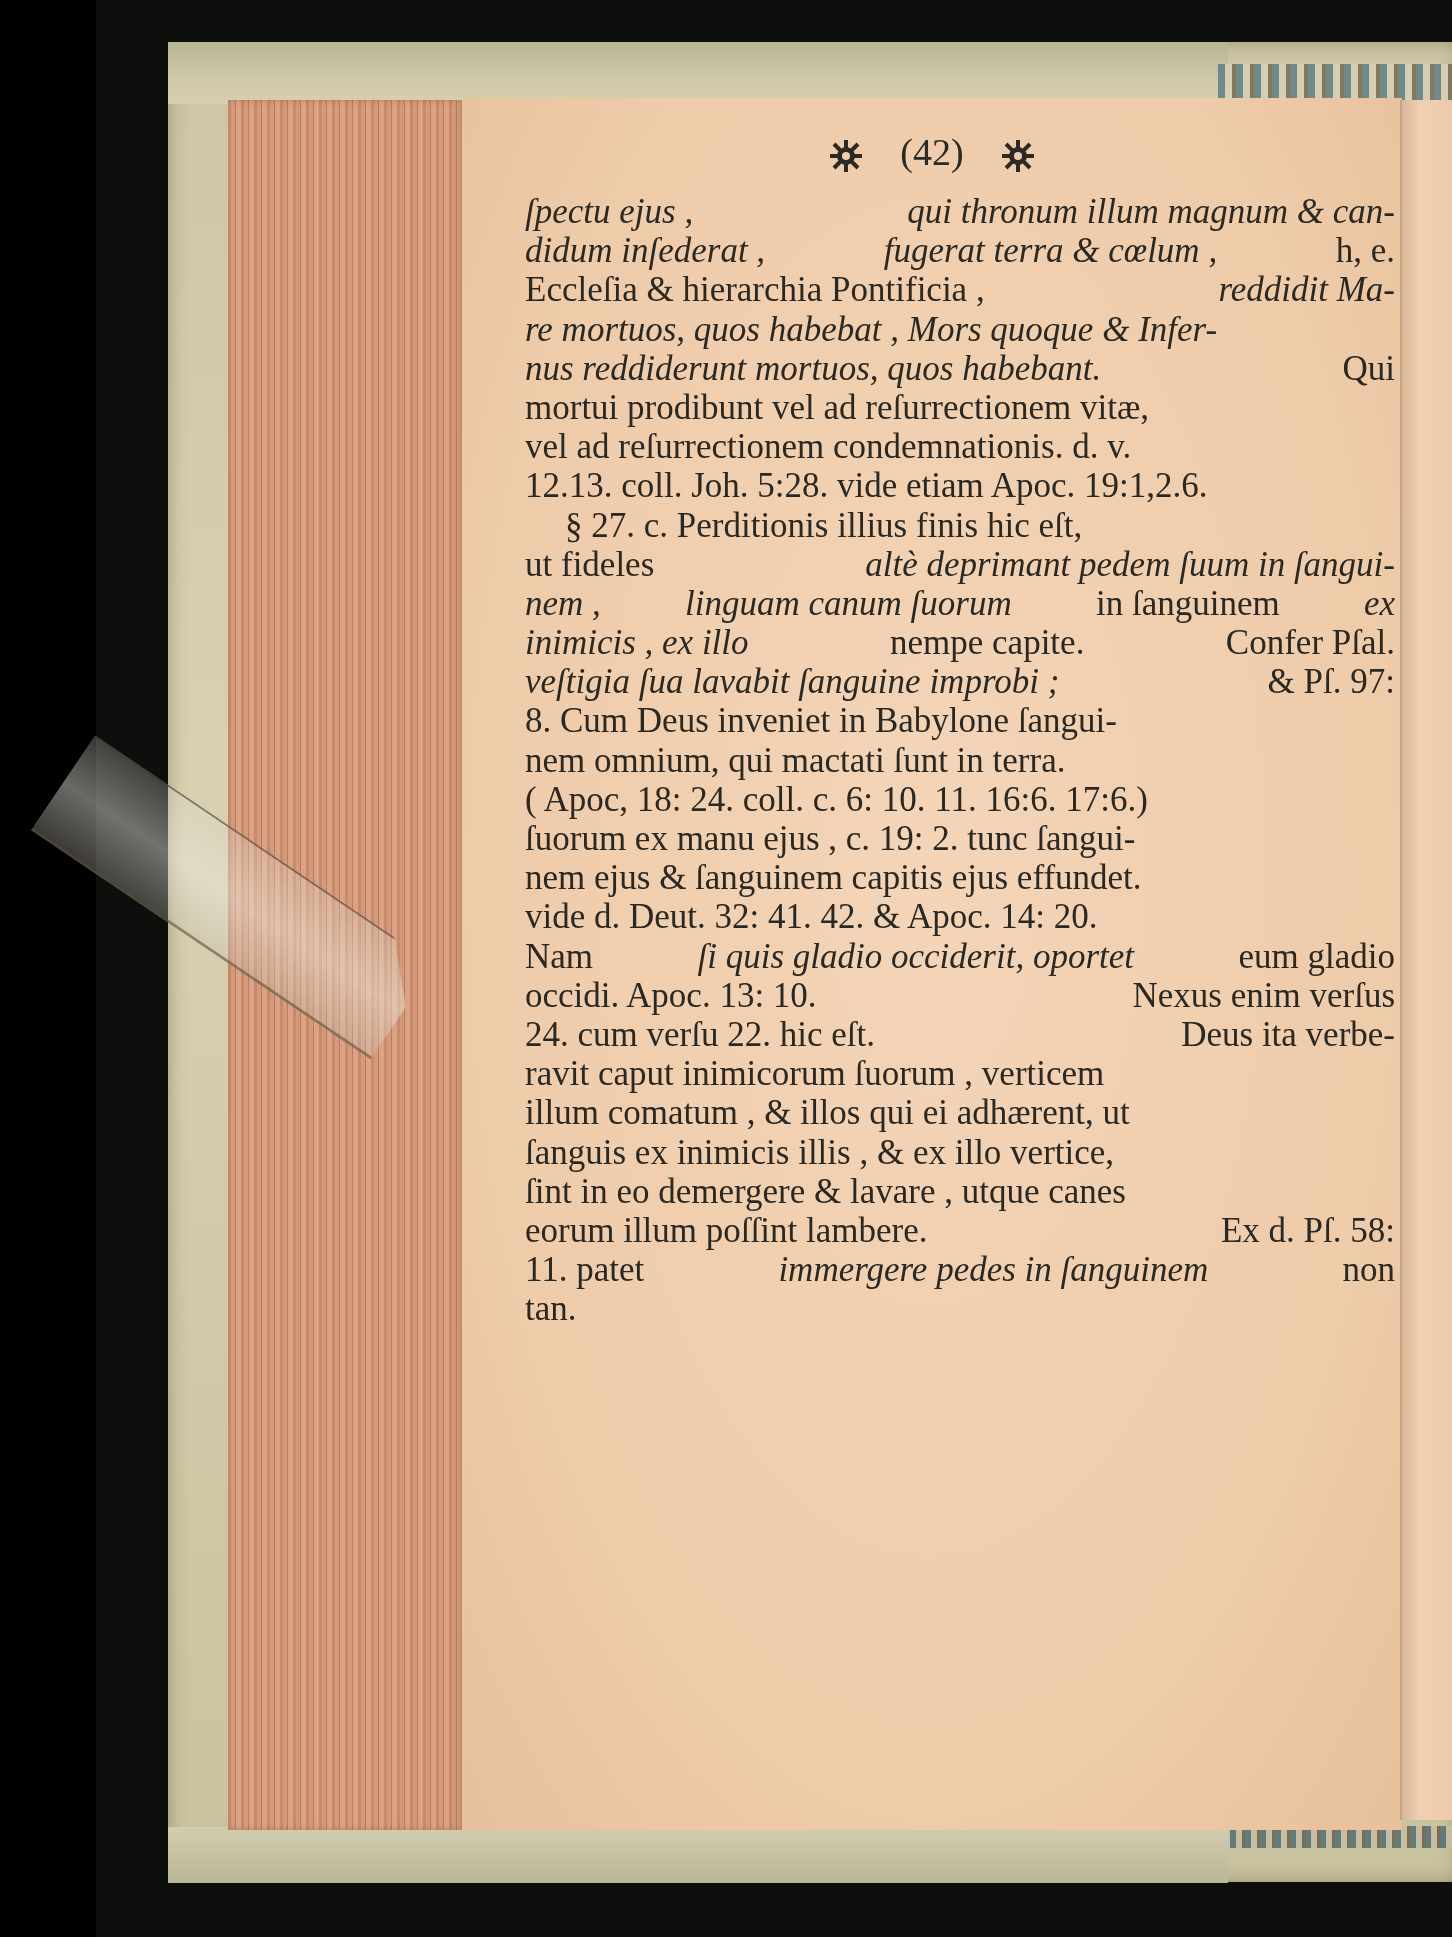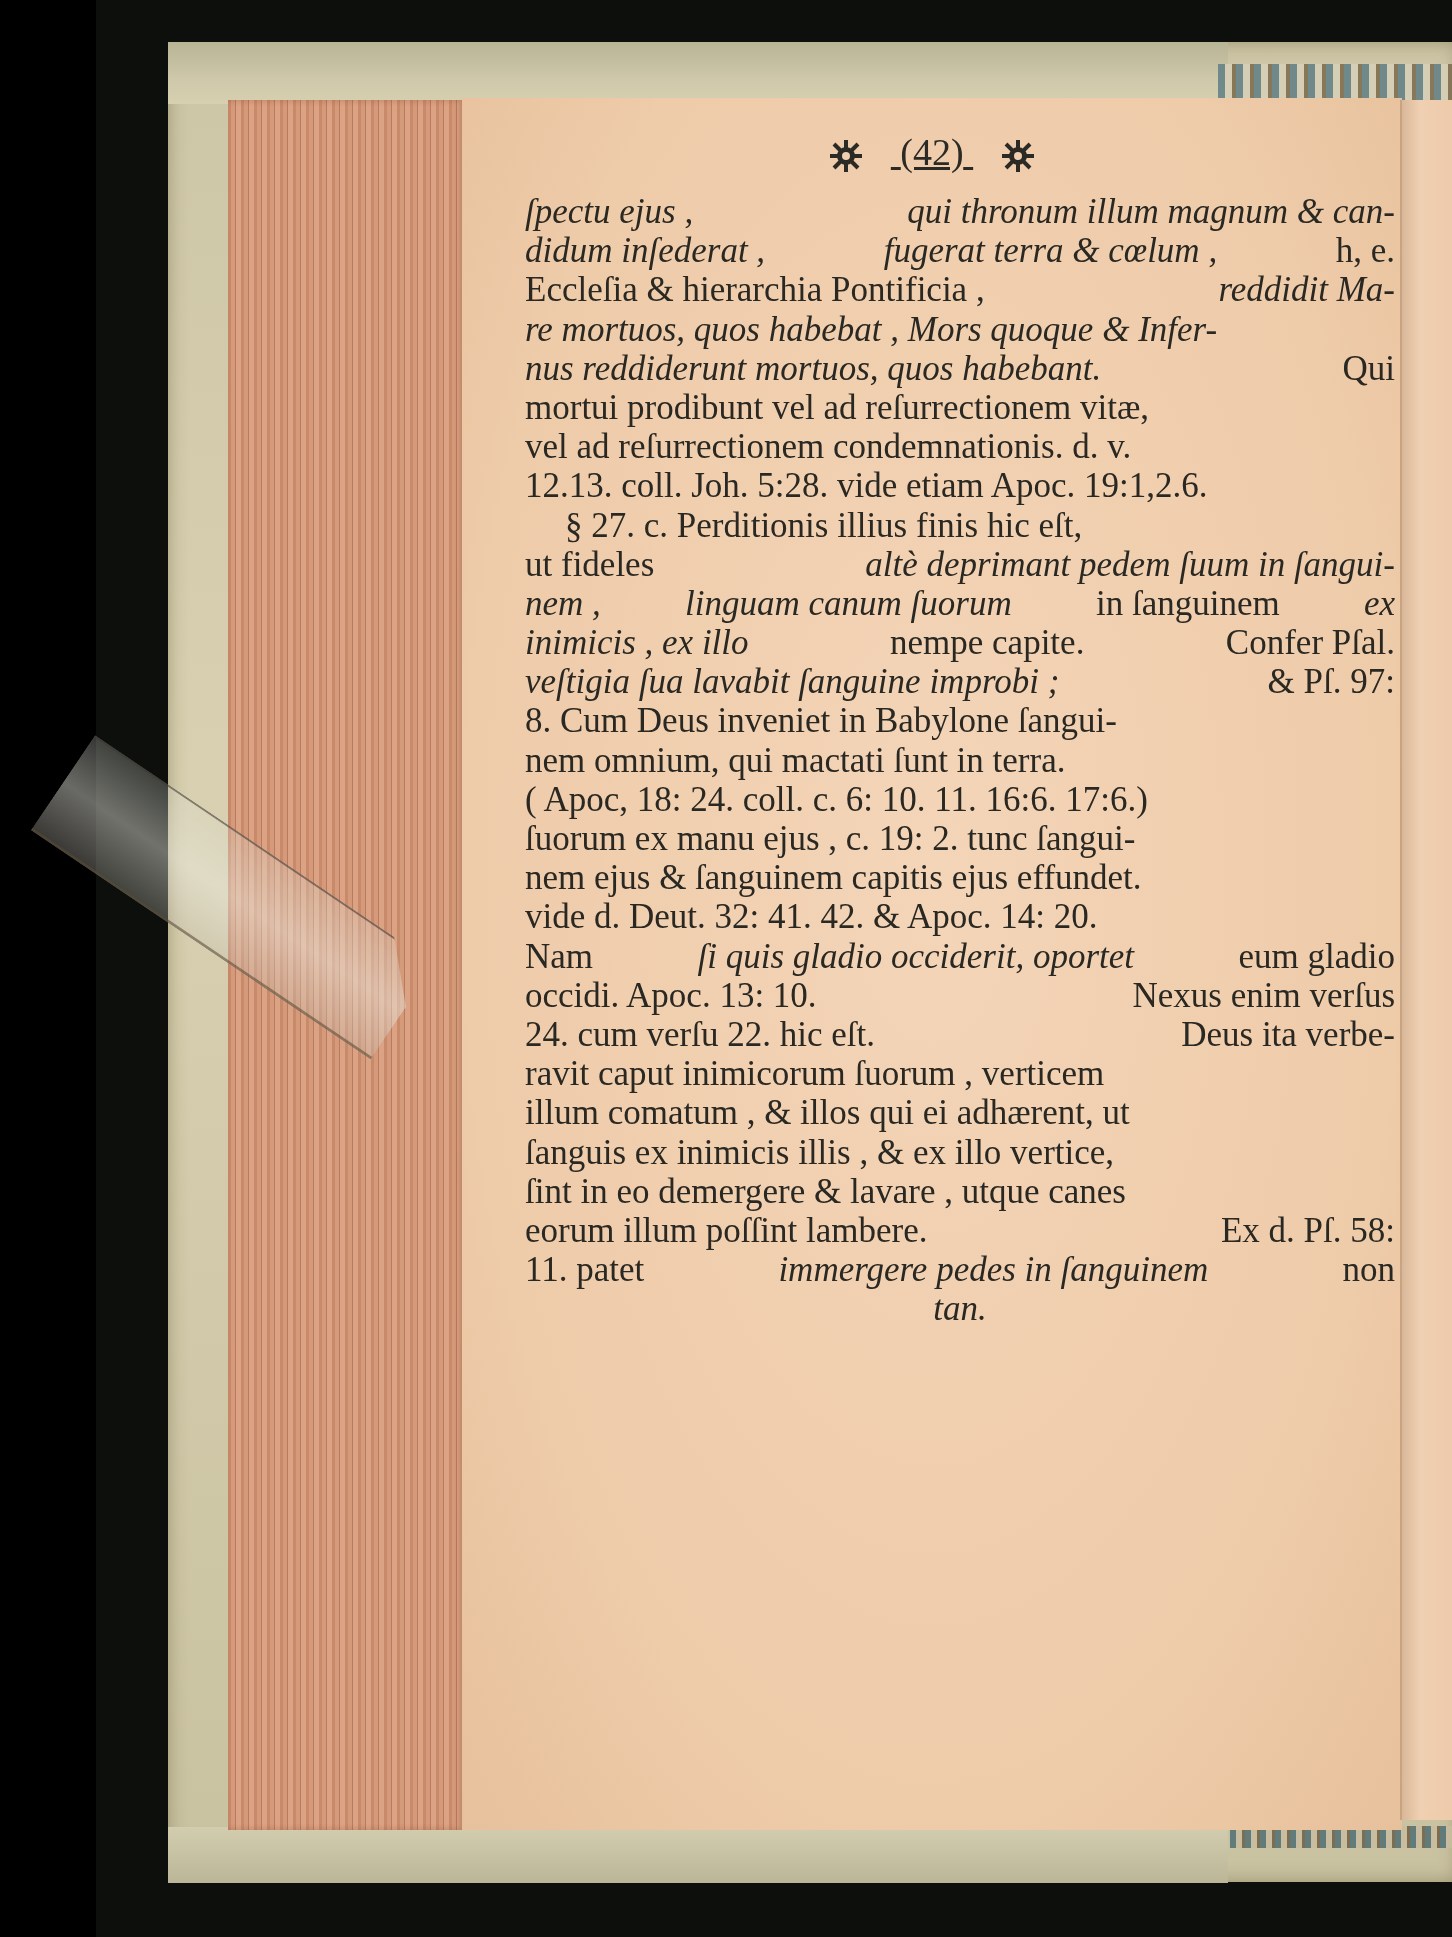--- a/index.html
+++ b/index.html
@@ -6,25 +6,25 @@
   body{width:1452px;height:1937px;position:relative;overflow:hidden;background:#0d0f0c;font-family:"DejaVu Serif",serif;}
   .left-bar{position:absolute;left:0;top:0;width:96px;height:1937px;background:#000;}
   .cover{position:absolute;left:168px;top:42px;width:1290px;height:1840px;background:linear-gradient(180deg,#cdc6a6 0%,#d8d0b0 40%,#c9c2a1 100%);border-radius:6px 0 0 8px;box-shadow:inset 0 0 18px rgba(90,80,40,.45);}
   .cover-top-band{position:absolute;left:168px;top:42px;width:1060px;height:62px;background:linear-gradient(180deg,#b8b496 0%,#cfc8aa 60%,#d6cfb0 100%);}
   .cover-bottom-band{position:absolute;left:168px;top:1827px;width:1060px;height:56px;background:linear-gradient(0deg,#bcb698 0%,#d3cdb0 100%);}
   .headband-top{position:absolute;left:1218px;top:64px;width:234px;height:36px;background:repeating-linear-gradient(90deg,#5f7f86 0 7px,#d8cfb8 7px 14px,#7b6a4c 14px 18px);opacity:.85;}
   .headband-bottom{position:absolute;left:1230px;top:1826px;width:222px;height:22px;background:repeating-linear-gradient(90deg,#4e6f74 0 6px,#c9bca0 6px 12px,#6f5e42 12px 15px);opacity:.85;}
   .page-block{position:absolute;left:228px;top:100px;width:236px;height:1730px;background:repeating-linear-gradient(90deg,#c98a6c 0 3px,#d59a7a 3px 7px,#b97a60 7px 8px,#dba384 8px 13px);box-shadow:inset -4px 0 6px rgba(120,60,30,.35);}
   .page{position:absolute;left:462px;top:98px;width:940px;height:1732px;background:radial-gradient(ellipse at 50% 45%,#f4d5b8 0%,#eecba9 70%,#e7c09c 100%);}
   .page-gutter{position:absolute;left:1400px;top:100px;width:52px;height:1720px;background:linear-gradient(90deg,#d9b899 0%,#f0d0b2 35%,#edcaaa 100%);border-left:2px solid #c9a482;}
-  .header{position:absolute;left:462px;top:130px;width:940px;text-align:center;font-size:38px;color:#2b2a25;font-family:"Liberation Serif",serif;text-decoration:underline;}
+  .header{position:absolute;left:462px;top:130px;width:940px;text-align:center;font-size:38px;color:#2b2a25;font-family:"Liberation Serif",serif;}
   .header .orn{display:inline-block;width:34px;height:34px;vertical-align:middle;margin:0 28px;}
   .text{position:absolute;left:525px;top:192px;width:870px;color:#2a2822;font-family:"Liberation Serif",serif;font-size:35px;}
   .line{height:39.2px;line-height:39.2px;white-space:nowrap;display:flex;justify-content:space-between;}
-  .line.last{justify-content:center;font-style:italic;}
+  .line.last{justify-content:flex-start;}
   .line.para{padding-left:40px;}
   .line span{display:inline-block;}
   .it{font-style:italic;}
   .bookmark{position:absolute;left:95px;top:735px;width:410px;height:110px;transform-origin:0 0;transform:rotate(34deg);}
   .bookmark-body{position:absolute;left:0;top:0;width:100%;height:100%;background:linear-gradient(180deg,rgba(220,225,215,.25),rgba(235,235,225,.45) 50%,rgba(200,195,185,.3));border-top:2px solid rgba(60,55,50,.55);border-bottom:3px solid rgba(90,75,55,.6);clip-path:polygon(0 0,88% 0,100% 45%,100% 100%,0 100%);}
 </style>
 </head>
 <body>
 
 <div class="left-bar"></div>

